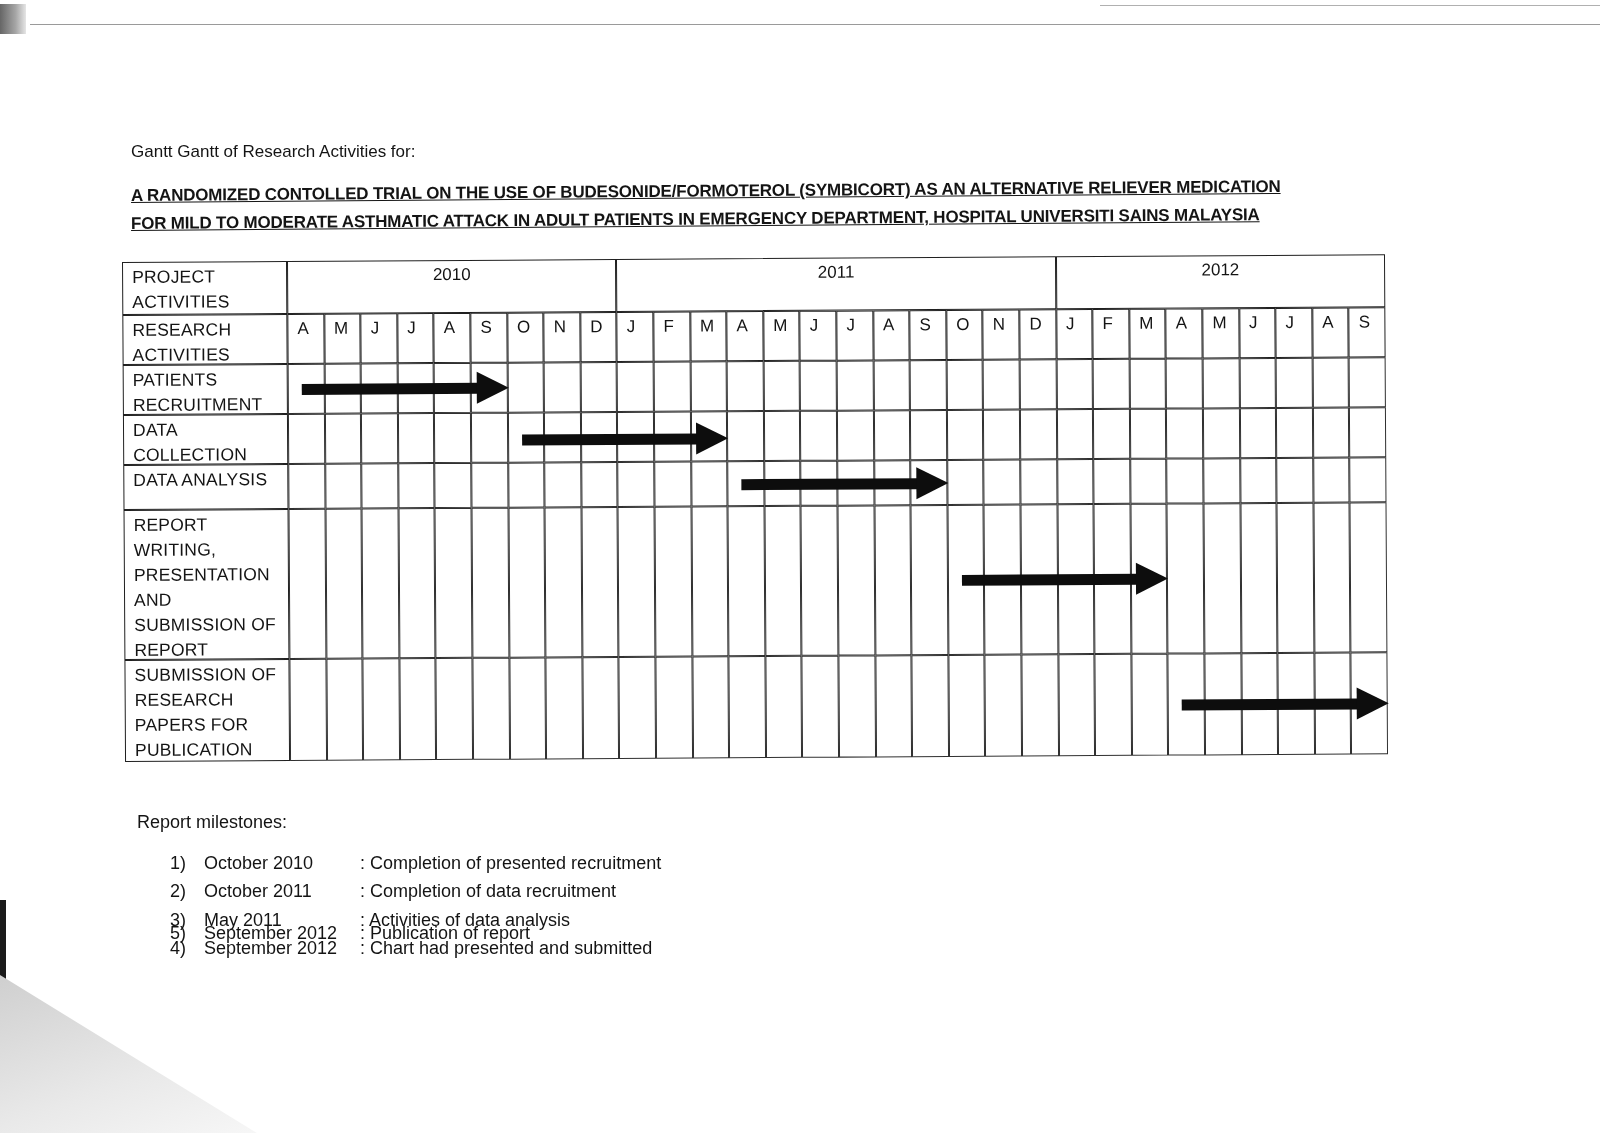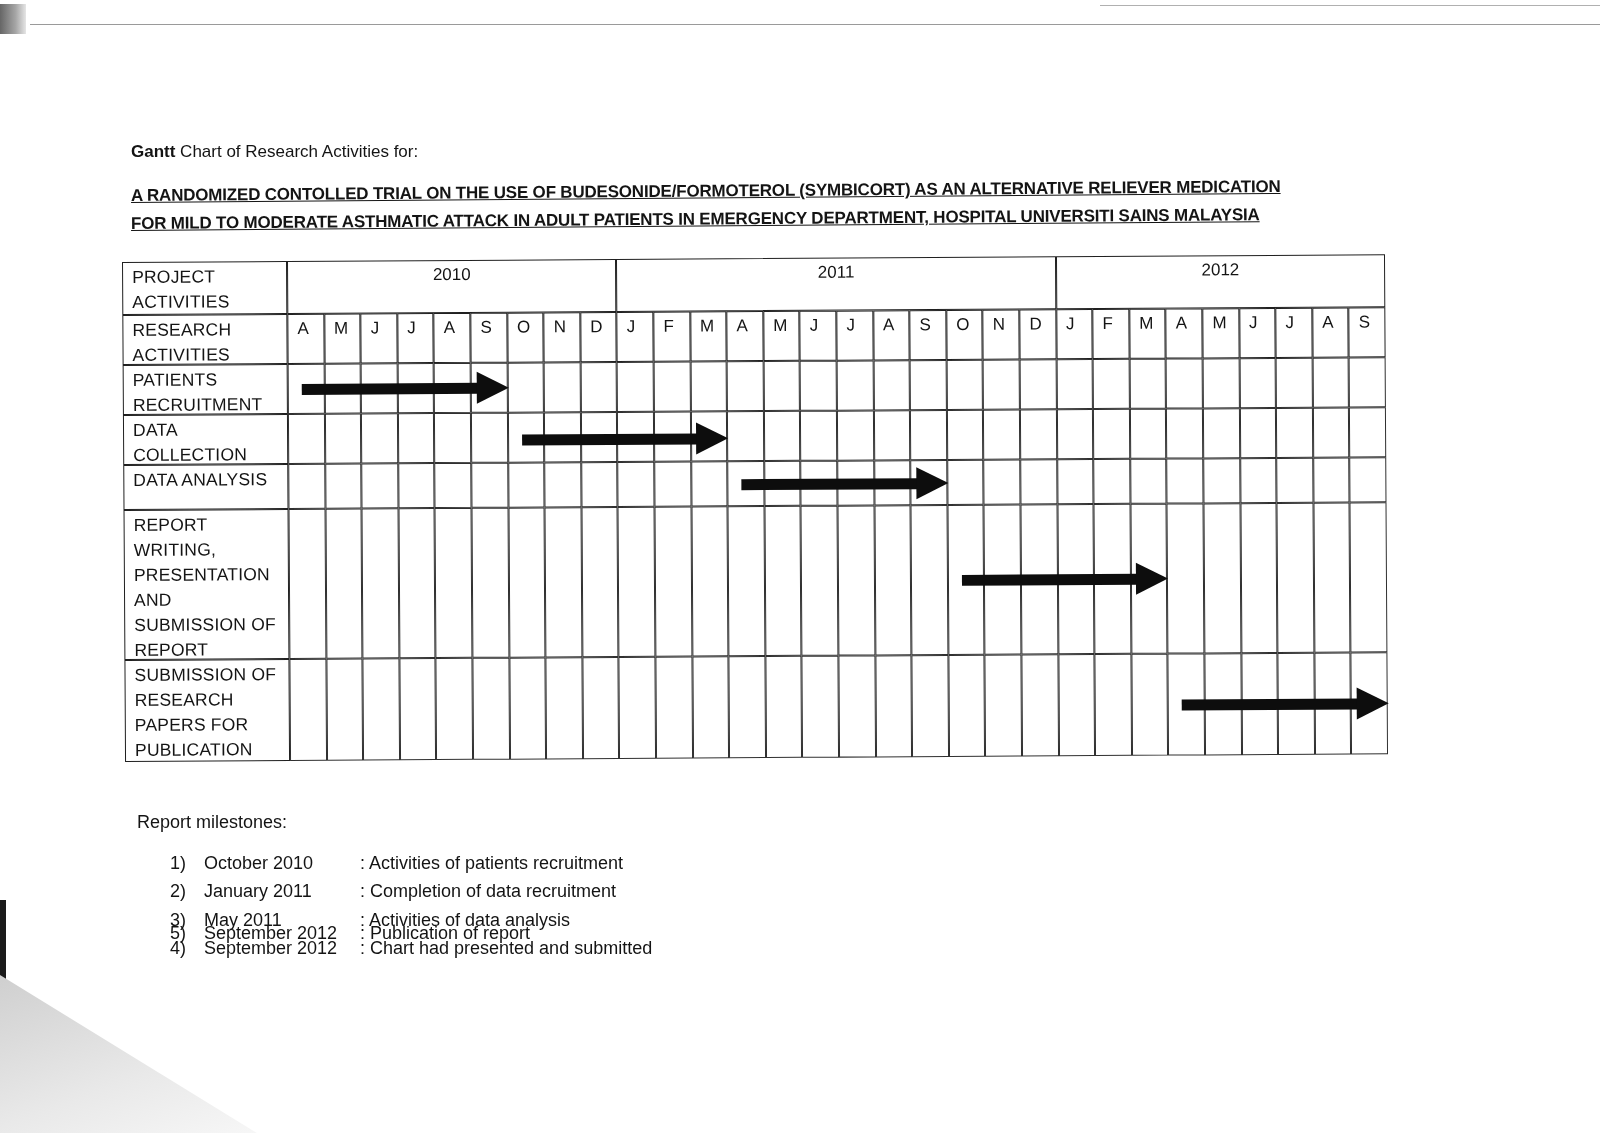--- a/index.html
+++ b/index.html
@@ -10,21 +10,21 @@
   }
   .scan-top-line { position: absolute; height: 1px; background: #9a9a9a; }
   .scan-corner-tl { position: absolute; left: 0; top: 4px; width: 26px; height: 30px;
     background: linear-gradient(90deg, #333 0%, #888 60%, #ddd 100%); opacity: .75; }
   .scan-fold { position: absolute; left: 0; top: 975px; width: 260px; height: 160px;
     background: linear-gradient(160deg, #cfcfcf 0%, #e9e9e9 60%, #f7f7f7 100%);
     clip-path: polygon(0 0, 100% 100%, 0 100%); }
   .scan-edge { position: absolute; left: 0; top: 900px; width: 6px; height: 233px; background: #1a1a1a; }
 
   .intro { position: absolute; left: 131px; top: 142px; font-size: 17px; }
-  .intro b { font-weight: bold; text-align: center; }
+  .intro b { font-weight: normal; text-align: center; }
   .title-line { position: absolute; left: 131px; font-size: 17px; font-weight: bold;
     text-decoration: underline; letter-spacing: -0.2px; white-space: nowrap; }
   .title-line.l1 { top: 186px; transform: rotate(-0.45deg); transform-origin: left; }
   .title-line.l2 { top: 214px; transform: rotate(-0.45deg); transform-origin: left; }
 
   .gantt { position: absolute; left: 122px; top: 262px; width: 1263px; height: 500px;
     transform: rotate(-0.35deg); transform-origin: left top; }
   .cell, .label-cell { position: absolute; box-sizing: border-box; border: 1px solid #202020; }
   .label-cell { font-size: 17.5px; line-height: 25px; padding: 2px 0 0 9px; letter-spacing: 0.2px; }
   .year-cell { position: absolute; box-sizing: border-box; border: 1px solid #202020;
@@ -45,21 +45,21 @@
 </style>
 </head>
 <body>
 
 <div class="scan-top-line" style="left:30px; top:24px; width:1570px;"></div>
 <div class="scan-top-line" style="left:1100px; top:5px; width:500px; background:#b0b0b0;"></div>
 <div class="scan-corner-tl"></div>
 <div class="scan-edge"></div>
 <div class="scan-fold"></div>
 
-<div class="intro"><b>Gantt</b><span> Chart of Research Activities for:</span></div>
+<div class="intro"><b>Gantt</b><span> Gantt of Research Activities for:</span></div>
 <div class="title-line l1">A RANDOMIZED CONTOLLED TRIAL ON THE USE OF BUDESONIDE/FORMOTEROL (SYMBICORT) AS AN ALTERNATIVE RELIEVER MEDICATION</div>
 <div class="title-line l2">FOR MILD TO MODERATE ASTHMATIC ATTACK IN ADULT PATIENTS IN EMERGENCY DEPARTMENT, HOSPITAL UNIVERSITI SAINS MALAYSIA</div>
 
 <div class="gantt" id="gantt">
     <div class="label-cell" style="left: 0px; top: 0px; width: 165px; height: 53px;">PROJECT ACTIVITIES</div>
     <div class="label-cell" style="left: 0px; top: 53px; width: 165px; height: 50px;">RESEARCH ACTIVITIES</div>
     <div class="year-cell" style="left: 165px; top: 0px; width: 329.4px; height: 53px;">2010</div>
     <div class="year-cell" style="left: 494.4px; top: 0px; width: 439.2px; height: 53px;">2011</div>
     <div class="year-cell" style="left: 933.6px; top: 0px; width: 329.4px; height: 53px;">2012</div>
     <div class="month-cell" style="left: 165px; top: 53px; width: 36.6px; height: 50px;">A</div>
@@ -264,18 +264,18 @@
     <div class="grid-cell" style="left: 1189.8px; top: 398px; width: 36.6px; height: 102px;"></div>
     <div class="grid-cell" style="left: 1226.4px; top: 398px; width: 36.6px; height: 102px;"></div>
     <div class="arrow" style="left: 1057.4px; top: 433px; width: 206.6px;">
       <div class="shaft" style="width: 176.6px;"></div>
       <div class="head" style="left: 174.6px;"></div>
     </div>
   </div>
 
 <div class="milestones-title">Report milestones:</div>
 <div id="milestones">
-    <div class="milestone" style="top: 853px;"><span class="num">1)</span><span class="date">October 2010</span><span class="desc">: Activities of patients recruitment</span></div>
-    <div class="milestone" style="top: 881.4px;"><span class="num">2)</span><span class="date">January 2011</span><span class="desc">: Completion of data recruitment</span></div>
+    <div class="milestone" style="top: 853px;"><span class="num">1)</span><span class="date">October 2010</span><span class="desc">: Completion of presented recruitment</span></div>
+    <div class="milestone" style="top: 881.4px;"><span class="num">2)</span><span class="date">October 2011</span><span class="desc">: Completion of data recruitment</span></div>
     <div class="milestone" style="top: 909.8px;"><span class="num">3)</span><span class="date">May 2011</span><span class="desc">: Activities of data analysis</span></div>
     <div class="milestone" style="top: 938.2px;"><span class="num">4)</span><span class="date">September 2012</span><span class="desc">: Chart  had presented and submitted</span></div>
     <div class="milestone" style="top: 923px;"><span class="num">5)</span><span class="date"> September 2012</span><span class="desc">: Publication of report</span></div>
   </div>
 
 </body></html>

